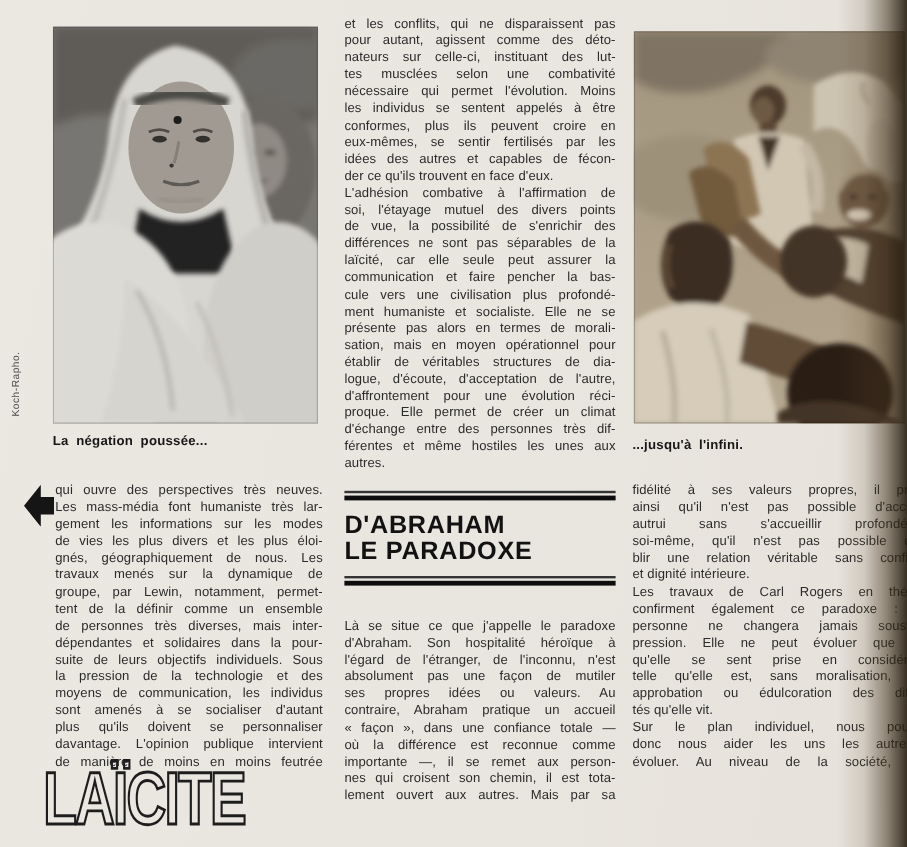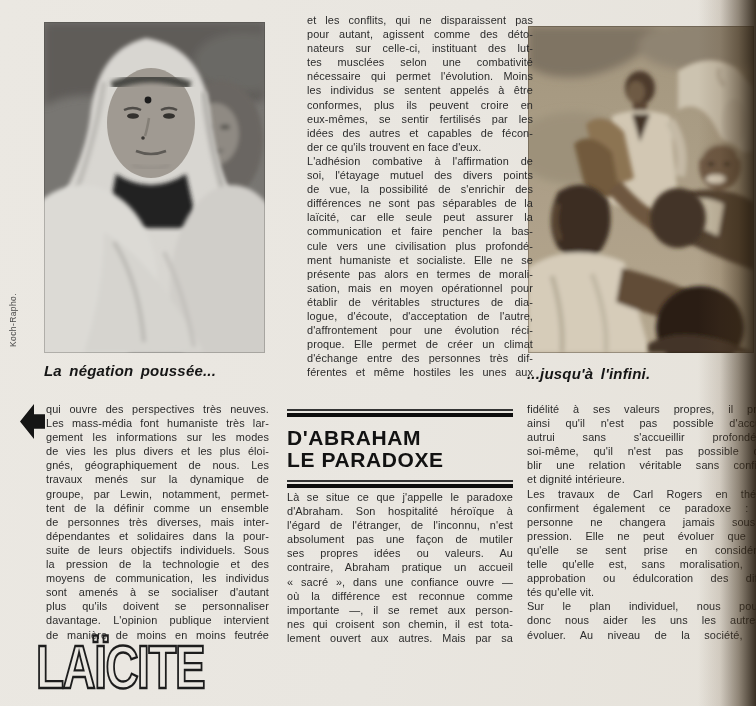--- a/index.html
+++ b/index.html
@@ -10,21 +10,21 @@
   }
   
   .bodytext { position:absolute; font-size:10.9px; line-height:14.1px; color:#2b2b2b; letter-spacing:0.1px; }
   .para { margin:0; }
   .tline { text-align:justify; text-align-last:justify; white-space:normal; }
   .tline-end { text-align-last:left; }
   
   .photo { position:absolute; overflow:hidden; box-shadow:inset 0 0 0 1px rgba(40,35,25,0.28); }
   .photo svg { display:block; }
   
-  .caption { position:absolute; font-size:15px; font-weight:bold; color:#161616; letter-spacing:0.2px; word-spacing:3px;font-style:italic; }
+  .caption { position:absolute; font-size:11px; font-weight:bold; color:#161616; letter-spacing:0.2px; word-spacing:3px; }
   .credit { position:absolute; left:-21px; top:314px; width:70px; height:12px;
             transform:rotate(-90deg); font-size:8.5px; color:#4a4a4a; letter-spacing:0.4px; text-align:center; }
   
   .section { position:absolute; left:287px; top:409px; width:226px; }
   .rule-thin  { height:2px; background:#343434; margin-bottom:2px; }
   .rule-thick { height:4px; background:#0d0d0d; }
   .section-title { font-size:21px; font-weight:bold; letter-spacing:0.6px; line-height:22px;
                    color:#121212; margin:10px 0 9px 0; }
   .section-title span { display:block; }
   
@@ -165,21 +165,21 @@
       </g>
       <rect width="226" height="327" fill="#c8b89a" opacity="0.05"></rect>
       <rect width="226" height="327" fill="none" stroke="#2a2218" stroke-opacity="0.3" stroke-width="2"></rect>
     </svg>
   </div>
 
   <div class="caption" style="left:44px; top:362px;">La négation poussée...</div>
   <div class="caption" style="left:527px; top:365px;">...jusqu'à  l'infini.</div>
   <div class="credit">Koch-Rapho.</div>
 
-  <div class="bodytext" style="left:287px; top:13px; width:226px;margin-left:20px;">
+  <div class="bodytext" style="left:287px; top:13px; width:226px;">
       <div class="para">
         <div class="tline">et les conflits, qui ne disparaissent pas</div>
         <div class="tline">pour autant, agissent comme des déto-</div>
         <div class="tline">nateurs sur celle-ci, instituant des lut-</div>
         <div class="tline">tes musclées selon une combativité</div>
         <div class="tline">nécessaire qui permet l'évolution. Moins</div>
         <div class="tline">les individus se sentent appelés à être</div>
         <div class="tline">conformes, plus ils peuvent croire en</div>
         <div class="tline">eux-mêmes, se sentir fertilisés par les</div>
         <div class="tline">idées des autres et capables de fécon-</div>
@@ -195,20 +195,21 @@
         <div class="tline">cule vers une civilisation plus profondé-</div>
         <div class="tline">ment humaniste et socialiste. Elle ne se</div>
         <div class="tline">présente pas alors en termes de morali-</div>
         <div class="tline">sation, mais en moyen opérationnel pour</div>
         <div class="tline">établir de véritables structures de dia-</div>
         <div class="tline">logue, d'écoute, d'acceptation de l'autre,</div>
         <div class="tline">d'affrontement pour une évolution réci-</div>
         <div class="tline">proque. Elle permet de créer un climat</div>
         <div class="tline">d'échange entre des personnes très dif-</div>
         <div class="tline">férentes et même hostiles les unes aux</div>
+        <div class="tline tline-end">autres.</div>
       </div>
     </div>
 
   <div class="arrow-icon"></div>
   <div class="bodytext" style="left:46px; top:402px; width:223px;">
       <div class="para">
         <div class="tline">qui ouvre des perspectives très neuves.</div>
         <div class="tline">Les mass-média font humaniste très lar-</div>
         <div class="tline">gement les informations sur les modes</div>
         <div class="tline">de vies les plus divers et les plus éloi-</div>
@@ -234,29 +235,29 @@
         <div class="rule-thick"></div>
     </div>
     <div class="section-title">
       <span>D'ABRAHAM</span>
       <span>LE PARADOXE</span>
     </div>
     <div>
       <div class="rule-thin"></div>
         <div class="rule-thick"></div>
     </div>
-    <div class="bodytext" style="position:static; width:226px; margin-top:2px;">
+    <div class="bodytext" style="position:static; width:226px; margin-top:27px;">
         <div class="para">
           <div class="tline">Là se situe ce que j'appelle le paradoxe</div>
           <div class="tline">d'Abraham. Son hospitalité héroïque à</div>
           <div class="tline">l'égard de l'étranger, de l'inconnu, n'est</div>
           <div class="tline">absolument pas une façon de mutiler</div>
           <div class="tline">ses propres idées ou valeurs. Au</div>
           <div class="tline">contraire, Abraham pratique un accueil</div>
-          <div class="tline">« sacré », dans une confiance ouvre —</div>
+          <div class="tline">« façon », dans une confiance totale —</div>
           <div class="tline">où la différence est reconnue comme</div>
           <div class="tline">importante —, il se remet aux person-</div>
           <div class="tline">nes qui croisent son chemin, il est tota-</div>
           <div class="tline">lement ouvert aux autres. Mais par sa</div>
         </div>
       </div>
   </div>
 
   <div class="bodytext" style="left:527px; top:402px; width:254px;">
       <div class="para">

